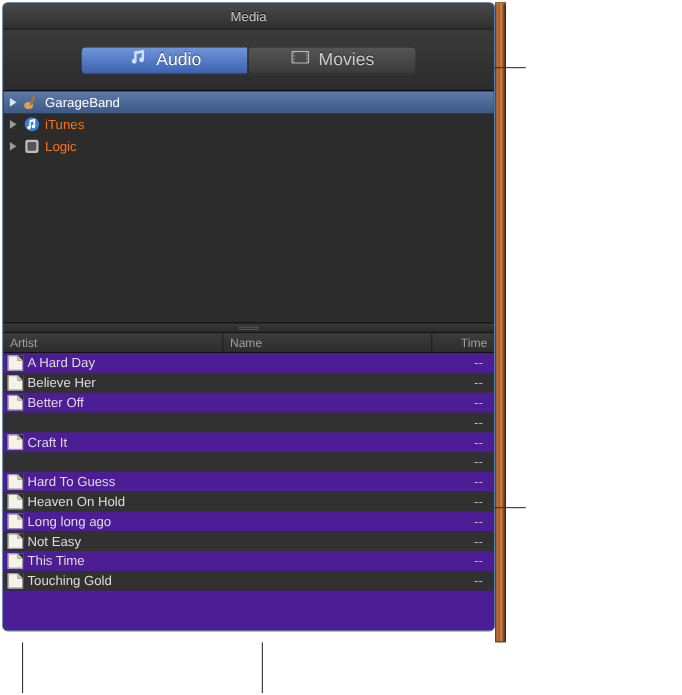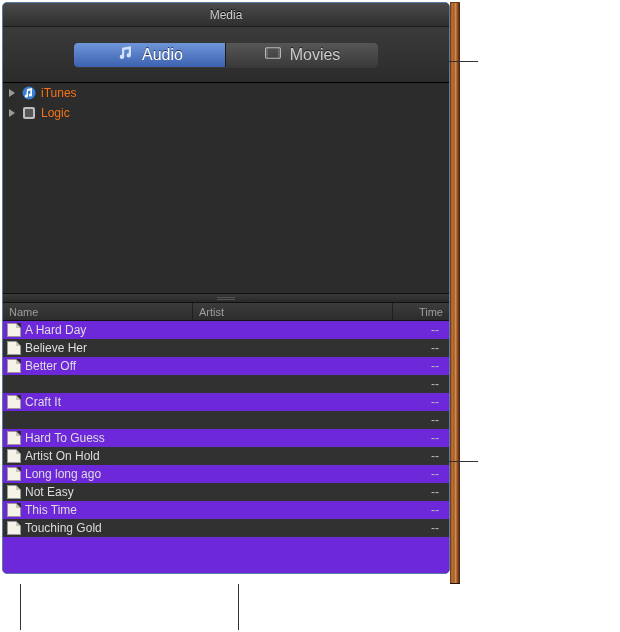--- a/index.html
+++ b/index.html
@@ -137,21 +137,21 @@
   .colheader .hcell {
     display:flex; align-items:center;
     padding: 0 6px;
     border-right: 1px solid #1e1e1e;
   }
   .hcell.name { width: 190px; }
   .hcell.artist { flex: 1; }
   .hcell.time { width: 56px; justify-content:flex-end; border-right:none;text-align:right; }
 
   
-  .tracks { flex:1; overflow:auto; background:#6d28d9; }
+  .tracks { flex:1; overflow:auto; background:#4c1d95; }
   .trow {
     display:flex;
     height: 18px;
     align-items:center;
     color:#ddd;
     font-size: 12px;
   }
   .trow:nth-child(even){ background:#313131; }
   .tcell.name { width:190px; display:flex; align-items:center; gap:4px; padding-left:4px; }
   .tcell.artist { flex:1; padding-left:6px; color:#bbb; }
@@ -259,20 +259,30 @@
               <circle cx="20.5" cy="9" r=".8" fill="#333"></circle>
               <circle cx="20.5" cy="13" r=".8" fill="#333"></circle>
             </svg>
         </span>
         <span>Movies</span>
       </div>
     </div>
   </div>
 
   <div class="sources">
+    <div class="srcitem selected">
+      <span class="disclosure"></span>
+      <span class="srcicon">
+        <svg viewBox="0 0 16 16">
+            <ellipse cx="5" cy="11" rx="4" ry="3.2" fill="#d9a15b"></ellipse>
+            <rect x="7" y="2" width="2.2" height="9" rx="1" transform="rotate(25 8 7)" fill="#b37433"></rect>
+          </svg>
+      </span>
+      <span>GarageBand</span>
+    </div>
     <div class="srcitem">
       <span class="disclosure"></span>
       <span class="srcicon">
         <svg viewBox="0 0 16 16">
             <circle cx="8" cy="8" r="6.5" fill="#3a7fd5"></circle>
             <path d="M6 4 L11 3 L11 10 A1.6 1.6 0 1 1 9.4 8.4 L9.4 5.5 L7 6 L7 11 A1.6 1.6 0 1 1 5.4 9.4 Z" fill="#fff"></path>
           </svg>
       </span>
       <span>iTunes</span>
     </div>
@@ -286,22 +296,22 @@
       </span>
       <span>Logic</span>
     </div>
   </div>
 
   <div class="splitter">
       <div class="grip"></div>
     </div>
 
   <div class="colheader">
+    <div class="hcell artist">Artist</div>
     <div class="hcell name">Name</div>
-    <div class="hcell artist">Artist</div>
     <div class="hcell time">Time</div>
   </div>
 
   <div class="tracks" id="track-rows">
       <div class="trow">
         <div class="tcell name">
           <span class="fileicon"></span>
           <span>A Hard Day</span>
         </div>
         <div class="tcell artist"></div>
@@ -343,21 +353,21 @@
         <div class="tcell name">
           <span class="fileicon"></span>
           <span>Hard To Guess</span>
         </div>
         <div class="tcell artist"></div>
         <div class="tcell time">--</div>
       </div>
       <div class="trow">
         <div class="tcell name">
           <span class="fileicon"></span>
-          <span>Artist On Hold</span>
+          <span>Heaven On Hold</span>
         </div>
         <div class="tcell artist"></div>
         <div class="tcell time">--</div>
       </div>
       <div class="trow">
         <div class="tcell name">
           <span class="fileicon"></span>
           <span>Long long ago</span>
         </div>
         <div class="tcell artist"></div>

